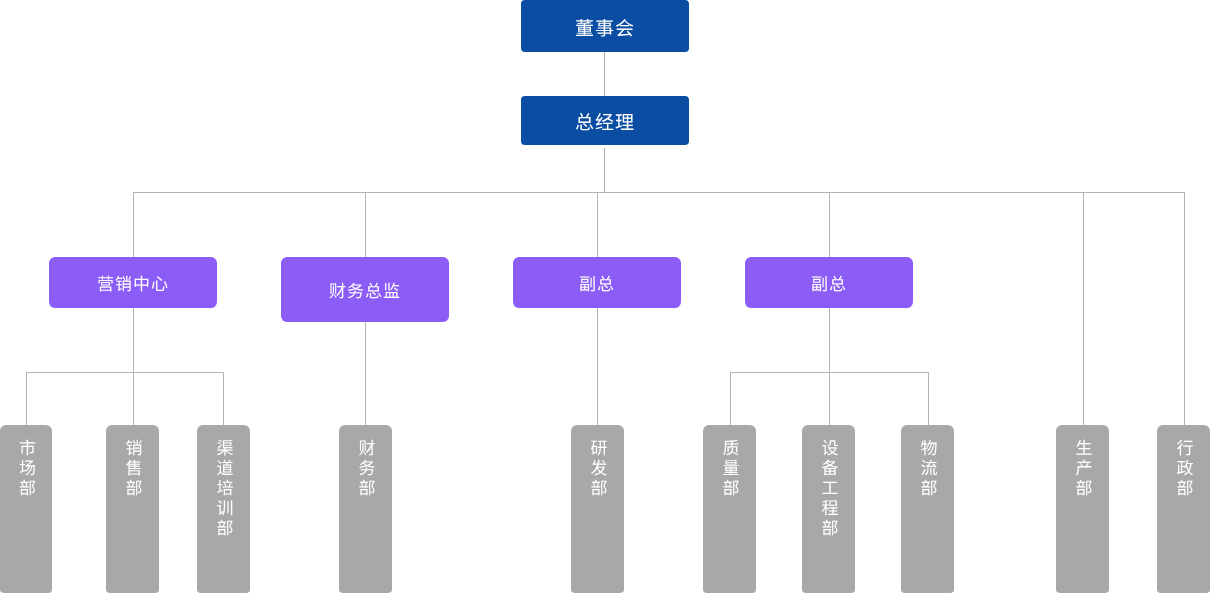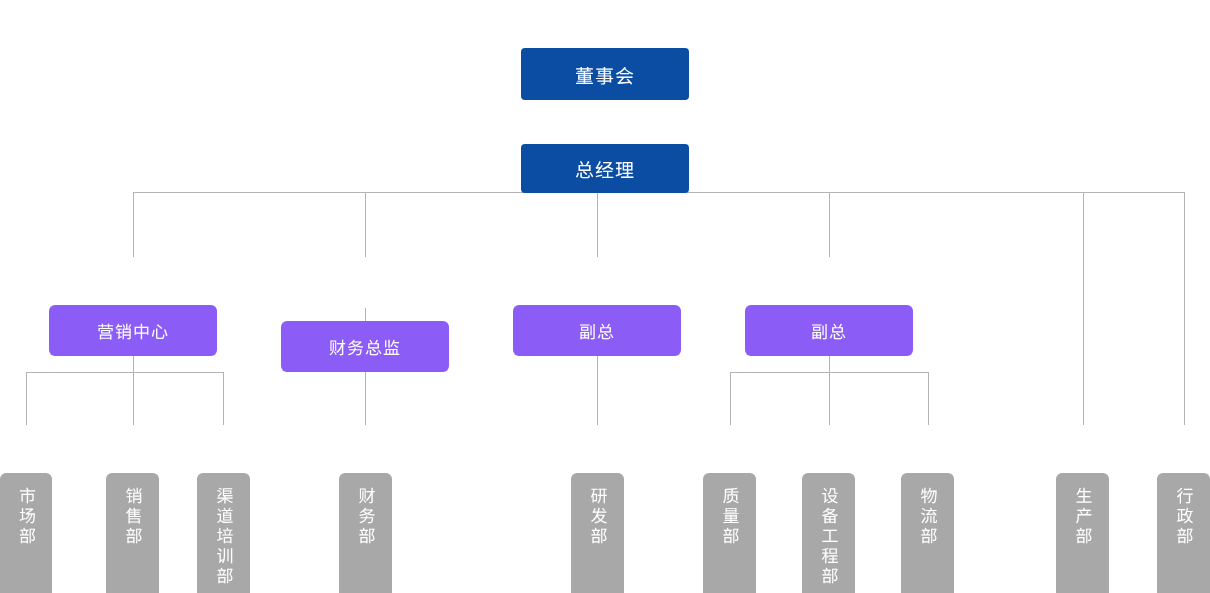--- a/index.html
+++ b/index.html
@@ -31,21 +31,20 @@
   .node {
     position: absolute;
     box-sizing: border-box;
     display: flex;
     align-items: center;
     justify-content: center;
     color: #ffffff;
     border-radius: 5px;
     text-align: right;
     letter-spacing: 1px;
-    margin-top: 48px;
   }
 
   .node.level-board,
   .node.level-gm {
     background: #0b4da2;
     font-size: 19px;
     border-radius: 4px;
   }
 
   .node.level-dir {
@@ -109,21 +108,21 @@
   </div>
 
   <div class="node level-gm" style="left:521px; top:96px; width:168px; height:49px;">
     <span>总经理</span>
   </div>
 
   <div class="node level-dir" style="left:49px; top:257px; width:168px; height:51px;">
     <span>营销中心</span>
   </div>
 
-  <div class="node level-dir" style="left:281px; top:273px; width:168px; height:51px;">
+  <div class="node level-dir" style="left:281px; top:257px; width:168px; height:65px;">
     <span>财务总监</span>
   </div>
 
   <div class="node level-dir" style="left:513px; top:257px; width:168px; height:51px;">
     <span>副总</span>
   </div>
 
   <div class="node level-dir" style="left:745px; top:257px; width:168px; height:51px;">
     <span>副总</span>
   </div>

